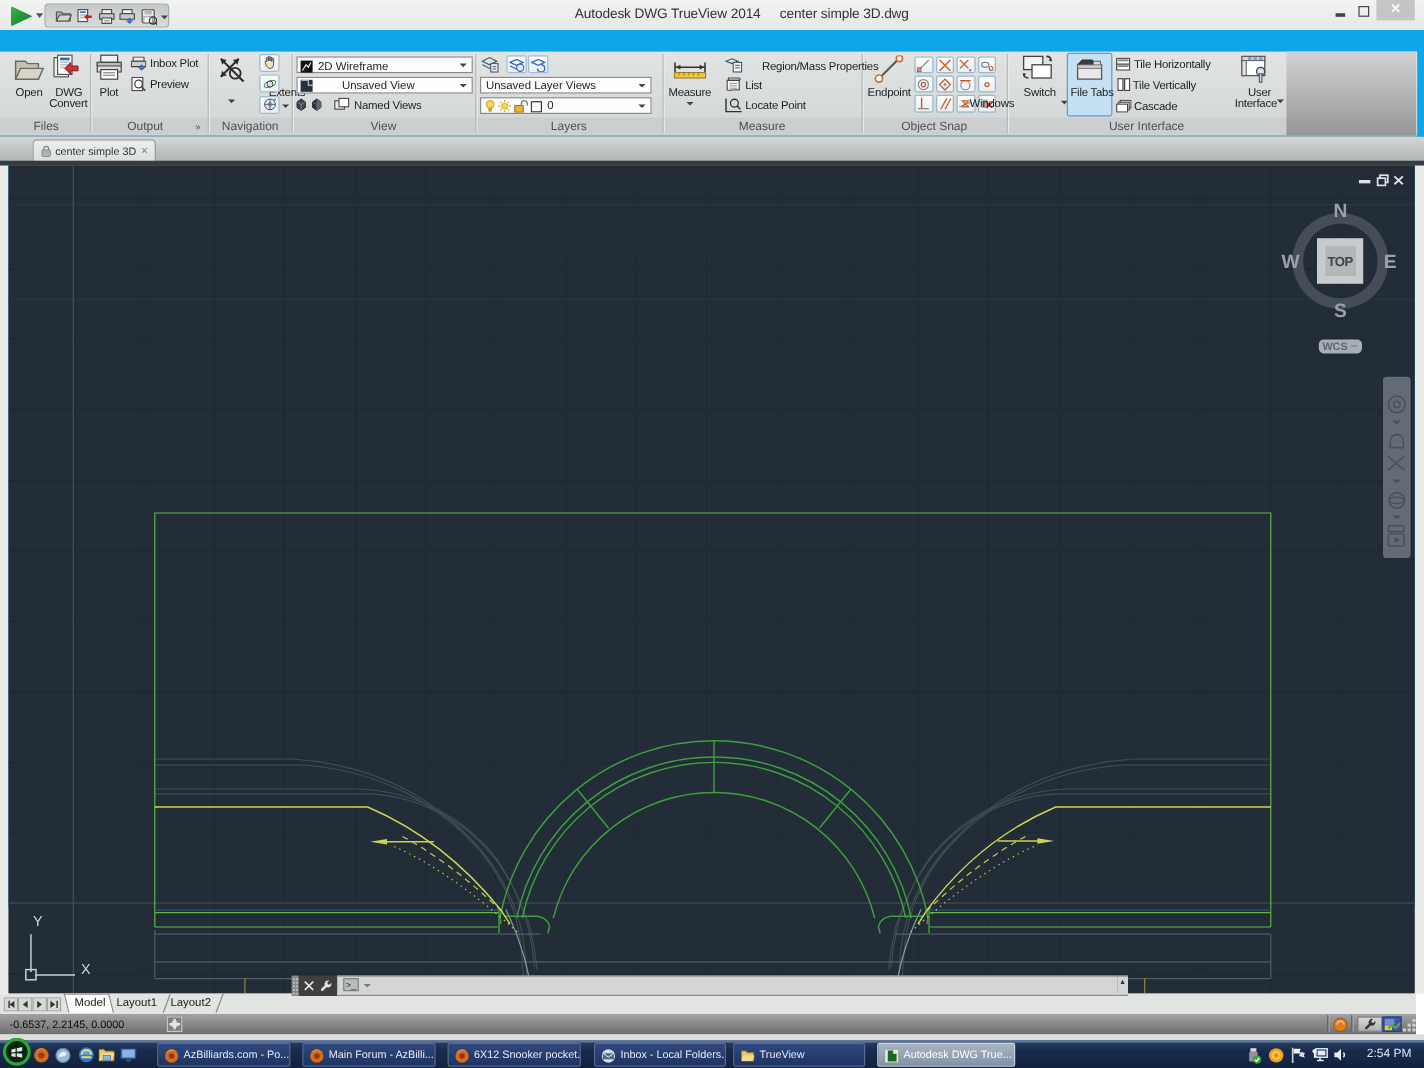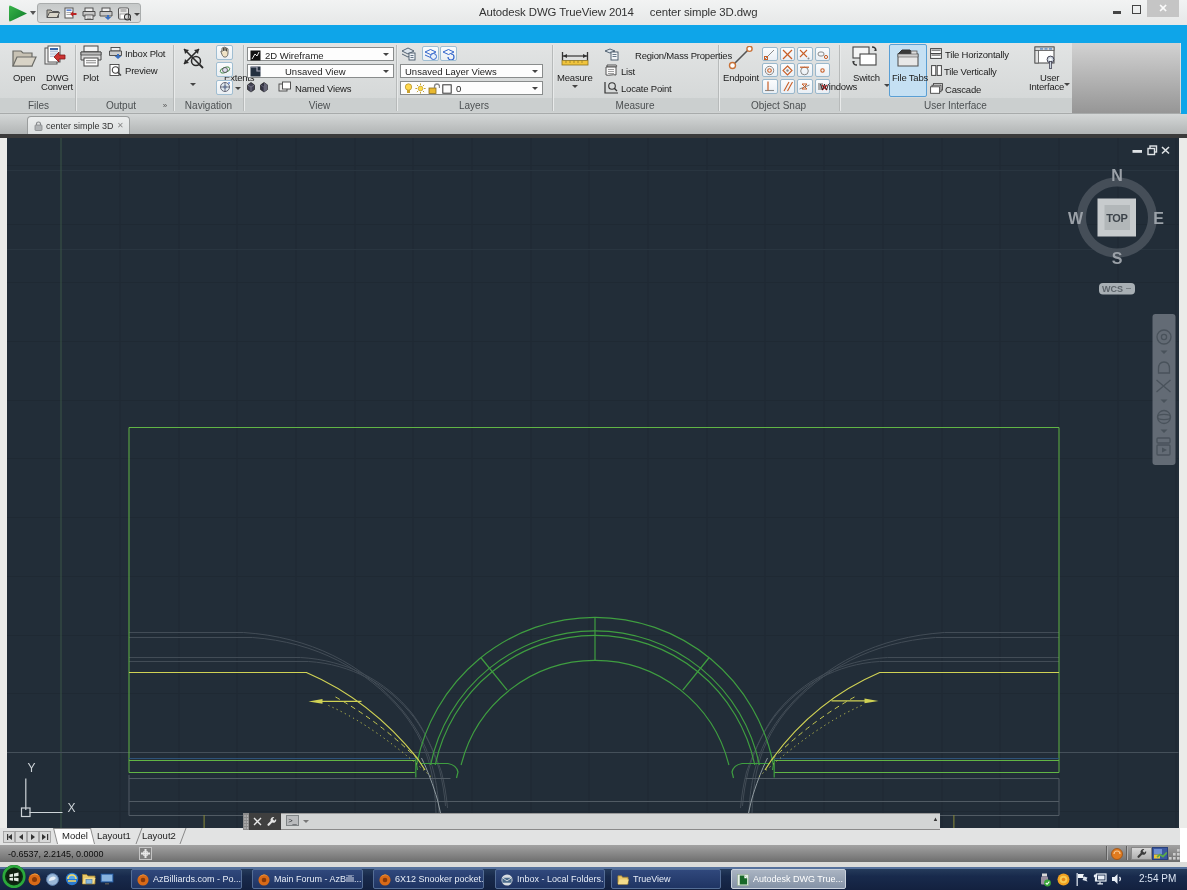--- a/index.html
+++ b/index.html
@@ -398,21 +398,21 @@
 
     <svg class="abs" style="left:851px;top:2px" width="28" height="25" viewBox="0 0 28 25">
       <rect x="2" y="2" width="16" height="11" fill="#f4f4f4" stroke="#444" stroke-width="1.1"></rect>
       <rect x="9" y="9" width="16" height="11" fill="#fff" stroke="#444" stroke-width="1.1"></rect>
       <path d="M21 2 q4 0 4 4" fill="none" stroke="#333" stroke-width="1.3"></path>
         <path d="M25 6 l-2.2 -0.6 1.8 -1.6 z" fill="#333"></path>
       <path d="M6 20 q-4 0 -4 -4" fill="none" stroke="#333" stroke-width="1.3"></path>
         <path d="M2 16 l0.6 2.2 1.6 -1.8 z" fill="#333"></path>
     </svg>
     <div class="rtext" style="left:853px;top:29px;">Switch</div>
-    <div class="rtext" style="left:808px;top:38px;margin-left:12px;">Windows</div>
+    <div class="rtext" style="left:808px;top:38px;">Windows</div>
     <div class="rcaret" style="left:884px;top:41px;"></div>
     <div class="abs" style="left:889px;top:0.5px;width:38px;height:53px;background:#c5e0f3;border:1px solid #5a9fd4;border-radius:2px;"></div>
     <svg class="abs" style="left:896px;top:4px" width="24" height="21" viewBox="0 0 24 21">
       <path d="M2 7 h20 v12 h-20 z" fill="#e8e8e8" stroke="#555" stroke-width="1.1"></path>
       <path d="M2 7 l4 -4 8 0 3 4" fill="#3a3a3a" stroke="#333" stroke-width="1"></path>
       <rect x="15" y="4" width="6" height="4" fill="#ddd" stroke="#555" stroke-width="0.8"></rect>
       <path d="M2 7 h20 v3 h-20 z" fill="#cfcfcf" stroke="#555" stroke-width="0.6"></path>
     </svg>
     <div class="rtext" style="left:892px;top:29px;">File Tabs</div>
     <svg class="abs" style="left:930px;top:4.5px" width="12" height="11" viewBox="0 0 12 11">

